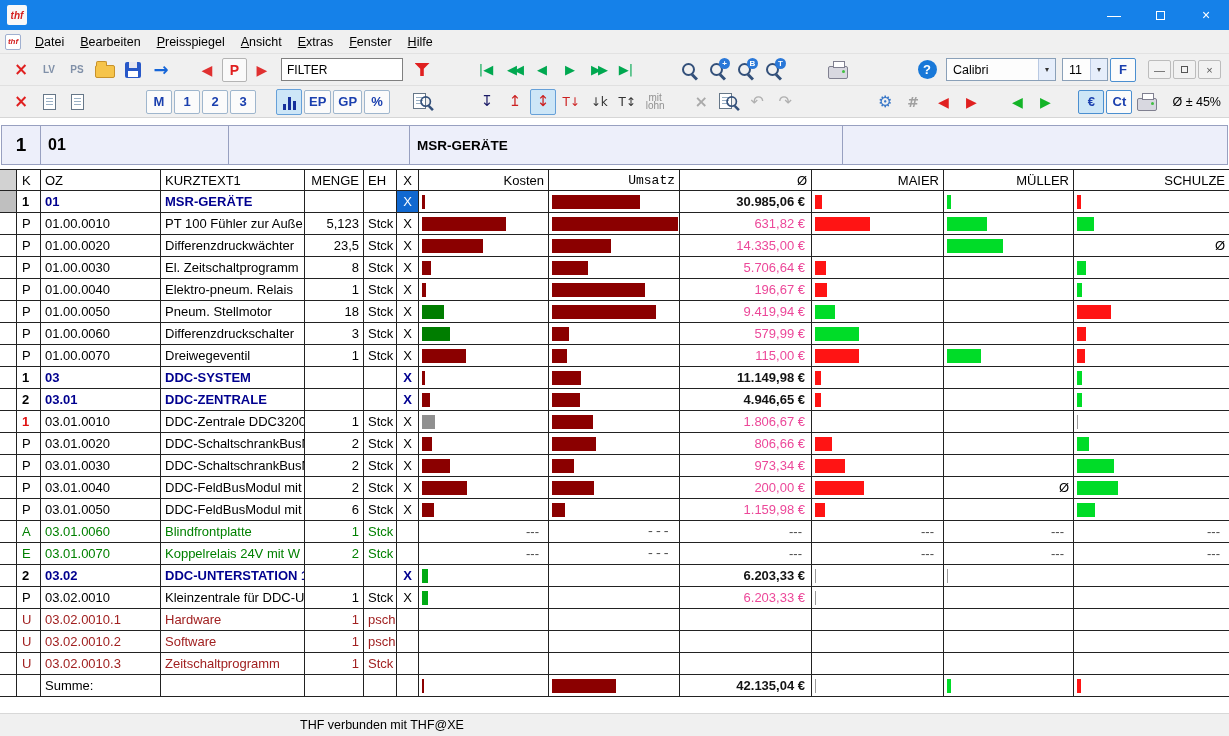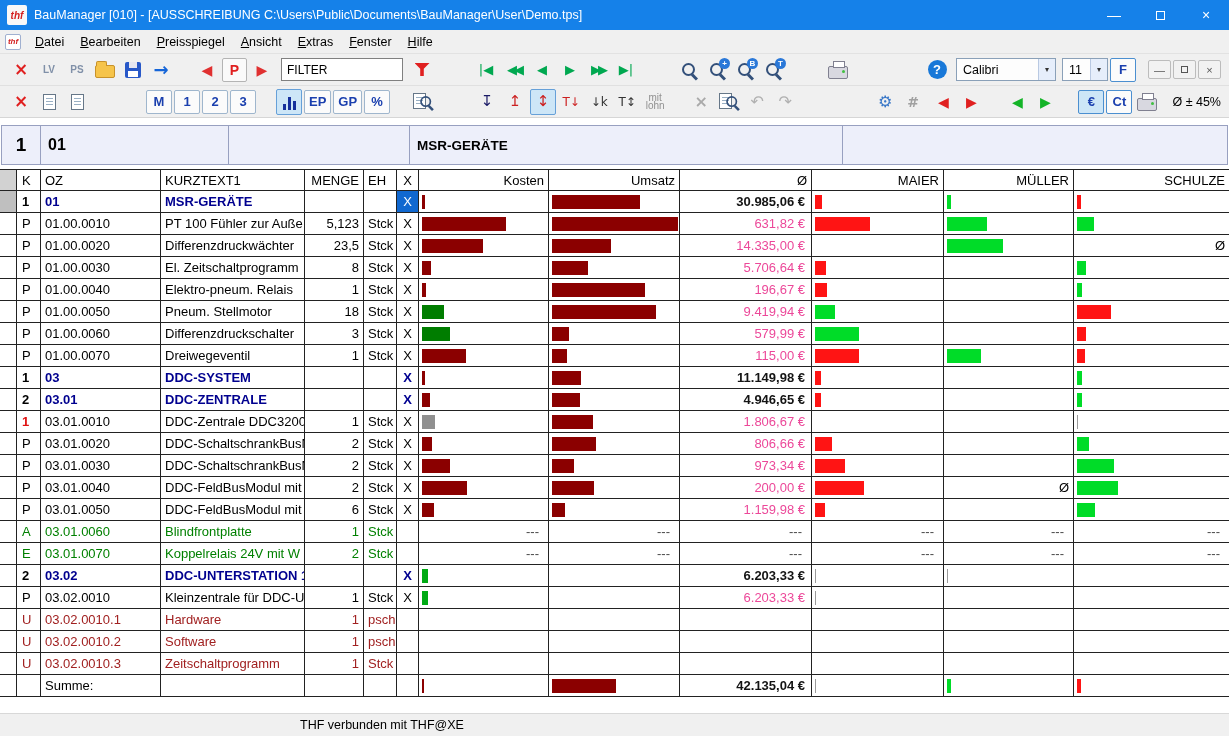--- a/index.html
+++ b/index.html
@@ -69,21 +69,21 @@
   .tbtn.selected{background:#cde6f7;border-color:#4b8fd0;}
   .tbtn.bluebox{border-color:#4b8fd0;}
   .pbtn{width:25px;height:24px;border:1px solid #b4b4b4;background:#fafafa;color:#e02020;font-weight:bold;font-size:14px;
         display:flex;align-items:center;justify-content:center;border-radius:2px;flex:0 0 auto;}
   .filter-input{width:122px;height:23px;border:1px solid #808080;font-size:12px;padding:0 5px;font-family:inherit;margin:0 4px;flex:0 0 auto;}
   .combo{height:23px;border:1px solid #8aa0b8;background:#fdfdfd;display:flex;align-items:center;font-size:12.5px;
          padding-left:6px;flex:0 0 auto;margin-left:4px;}
   .combo .cval{white-space:nowrap;overflow:hidden;}
   .combo .arrow{margin-left:auto;width:17px;height:100%;background:#e6eefb;border-left:1px solid #b9c9e2;
                 display:flex;align-items:center;justify-content:center;font-size:8px;color:#333;}
-  .combo-font{width:100px;text-align:center;}
+  .combo-font{width:110px;text-align:center;}
   .combo-size{width:46px;}
   .devtext{font-size:12.5px;color:#000;margin-left:10px;flex:0 0 auto;}
   .mdi-group{display:flex;margin-left:8px;flex:0 0 auto;}
   .mdi-btn{width:23px;height:19px;border:1px solid #bcbcbc;background:#f2f2f2;display:flex;align-items:center;
            justify-content:center;font-size:11px;color:#555;margin-left:2px;border-radius:2px;}
   .mdi-rest{width:7px;height:7px;border:1px solid #555;}
 
   
   .content{flex:1;background:#fff;overflow:hidden;}
   .band{margin:7px 1px 4px 1px;height:40px;display:flex;background:#edeffa;border:1px solid #98a0c0;}
@@ -101,21 +101,21 @@
   .tc{height:100%;border-right:1px solid #222;display:flex;align-items:center;padding:0 4px;
       overflow:hidden;white-space:nowrap;font-size:13px;flex:0 0 auto;color:#000;}
   .c-sel{width:17px;padding:0;}
   .c-k{width:24px;padding:0 0 0 5px;}
   .c-oz{width:120px;}
   .c-text{width:144px;}
   .c-menge{width:59px;}
   .c-eh{width:33px;}
   .c-x{width:22px;padding:0;}
   .c-kosten{width:130px;}
-  .c-umsatz{width:131px;}
+  .c-umsatz{width:131px;font-family:Liberation Mono, monospace;}
   .c-avg{width:132px;}
   .c-maier{width:132px;}
   .c-mueller{width:130px;}
   .c-schulze{width:155px;border-right:none;}
   .num{justify-content:flex-end;}
   .center{justify-content:center;padding:0;}
   .selc{padding:0;background:#fff;}
   .selc.on{background:#bfbfbf;}
   .thead .selc{background:#d2d2d2;}
   .thead .tc{font-weight:normal;}
@@ -139,21 +139,20 @@
   
   .statusbar{flex:0 0 23px;background:#f0f0f0;border-top:1px solid #d8d8d8;display:flex;align-items:center;
              font-size:12.5px;padding-left:300px;}
 </style>
 </head>
 <body>
 
 <div class="window">
   <div class="titlebar">
     <div class="app-icon">thf</div>
-    <div class="title-text">BauManager [010] - [AUSSCHREIBUNG C:\Users\Public\Documents\BauManager\User\Demo.tps]</div>
     <div class="win-btns">
       <div class="win-btn">—</div>
       <div class="win-btn">
           <span class="restore-ic"></span>
         </div>
       <div class="win-btn">×</div>
     </div>
   </div>
 
   <div class="menubar">

